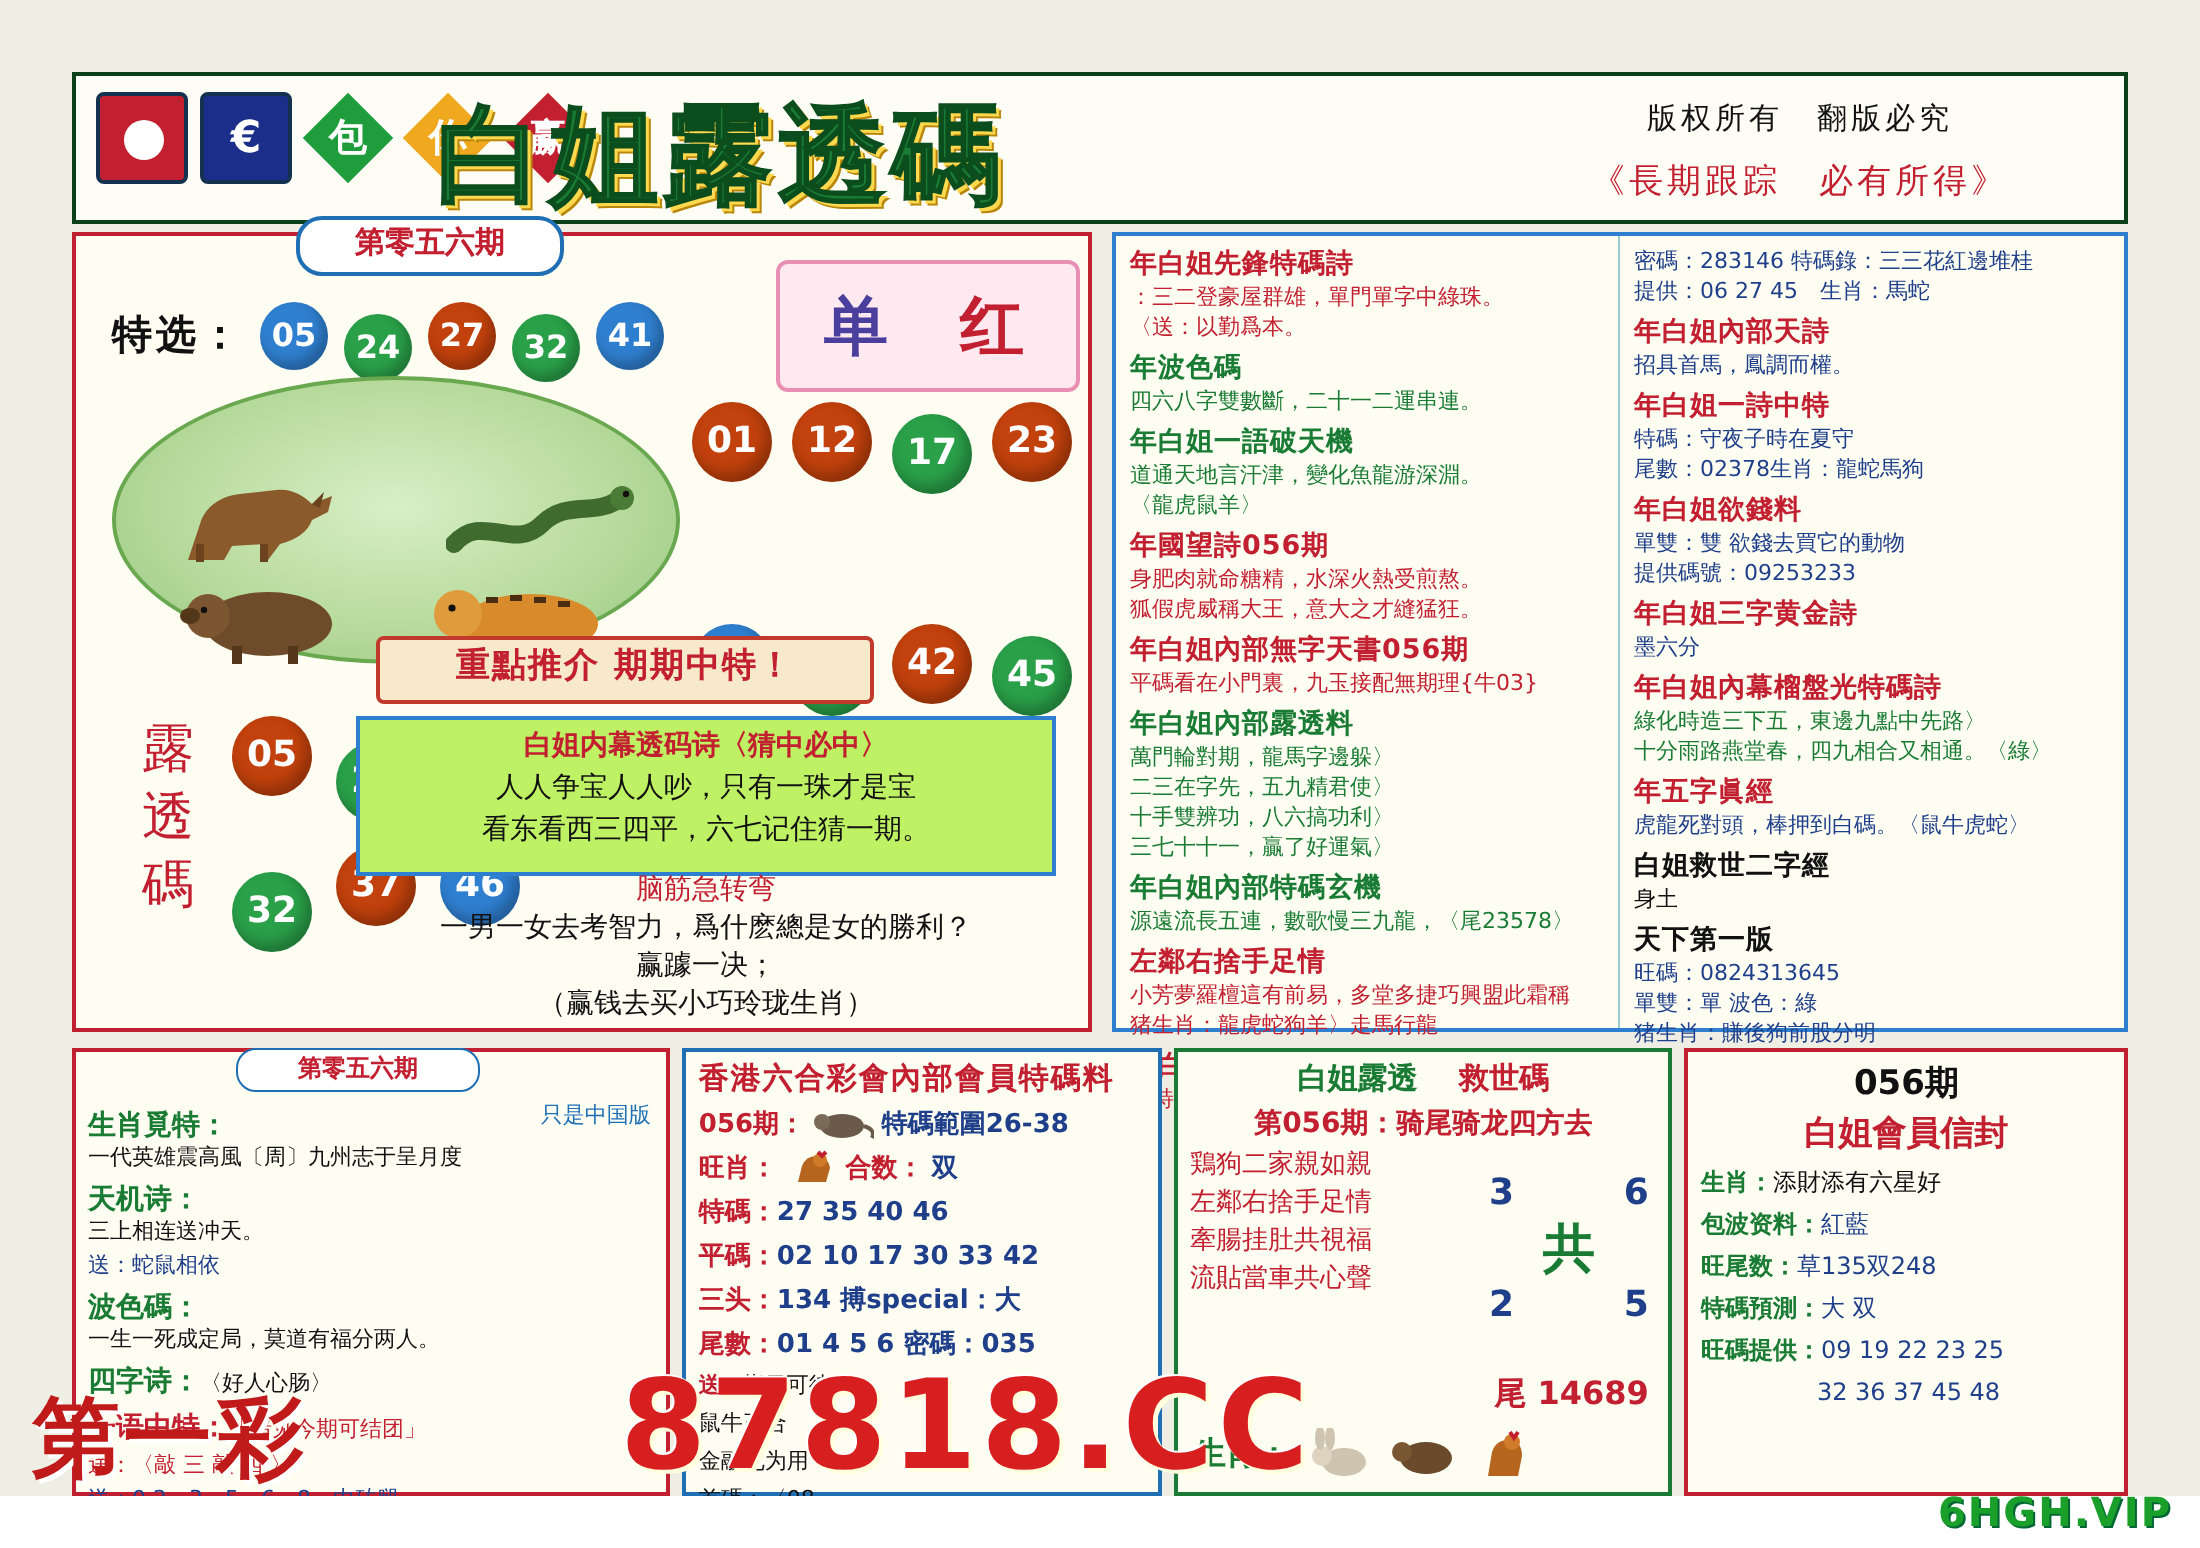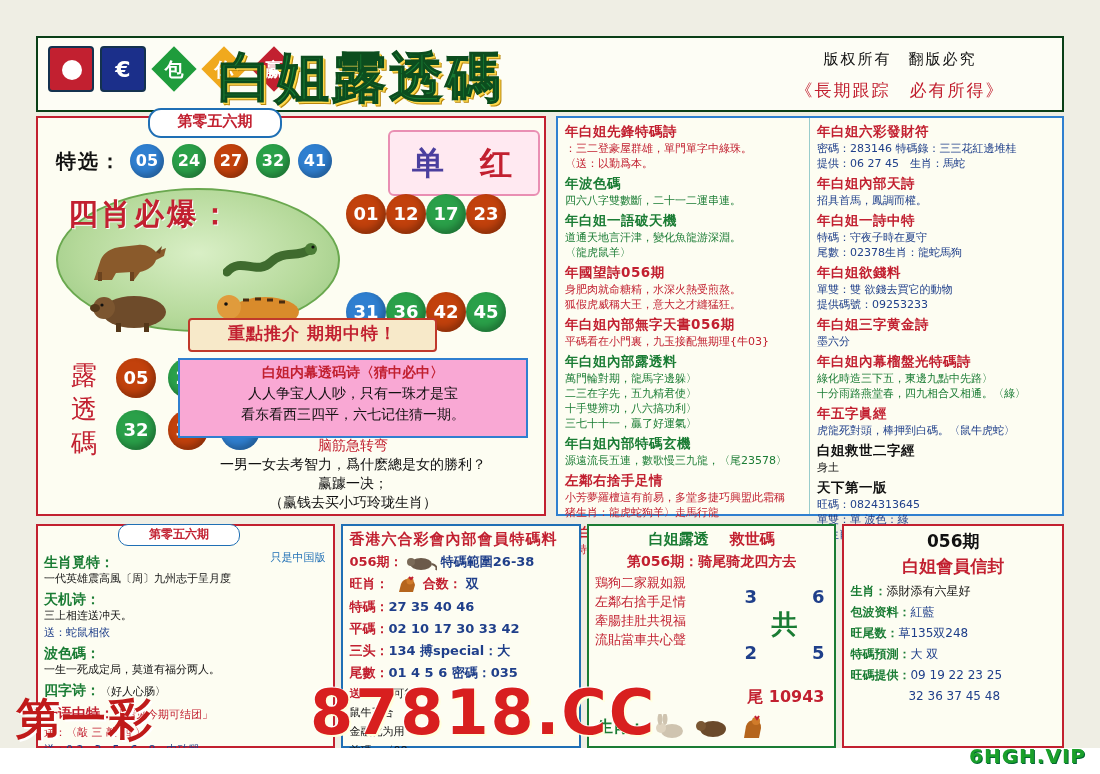--- a/index.html
+++ b/index.html
@@ -65,21 +65,21 @@
   .tx-row{position:absolute;left:18px;top:26px;display:flex;align-items:center;gap:8px;}
   .tx-label{font-size:20px;font-weight:bold;color:#111;letter-spacing:2px;}
   .ball{
     width:34px;height:34px;border-radius:50%;color:#fff;font-size:16px;font-weight:bold;
     text-align:center;line-height:34px;display:inline-block;
     box-shadow:inset -3px -4px 6px rgba(0,0,0,.25);
     font-family:"DejaVu Sans",sans-serif;
   }
   .b-red{background:#c2410c;}
   .b-blue{background:#2f7fd0;}
-  .b-green{background:#2aa049;}
+  .b-green{background:#2aa049;margin-top:13px;}
   .danhong{
     position:absolute;left:350px;top:12px;width:148px;height:62px;
     background:#ffe9f1;border:2px solid #e98fb3;border-radius:6px;
   }
   .danhong span{
     position:absolute;top:10px;font-size:32px;font-weight:bold;
   }
   .danhong .s1{left:22px;color:#4b3f9e;}
   .danhong .s2{left:90px;color:#c22030;}
 
@@ -99,29 +99,29 @@
   .pig{left:52px;top:168px;}
   .tiger{left:175px;top:168px;}
 
   .redbanner{
     position:absolute;left:150px;top:200px;width:245px;height:30px;
     background:#f7e9c9;border:2px solid #c0392b;border-radius:4px;
     color:#c22030;font-size:17px;font-weight:bold;text-align:center;line-height:26px;
     letter-spacing:1px;z-index:6;
   }
   .grid-balls{position:absolute;left:308px;top:76px;}
-  .grid-balls .r{display:flex;margin-bottom:58px;}
+  .grid-balls .r{display:flex;gap:10px;margin-bottom:58px;align-items:center;}
   .ball-lg{
     width:40px;height:40px;border-radius:50%;color:#fff;font-size:18px;font-weight:bold;
     text-align:center;line-height:40px;
     box-shadow:inset -3px -4px 7px rgba(0,0,0,.28);
   }
   .notebox{
     position:absolute;left:140px;top:240px;width:350px;height:80px;
-    background:#f9a8d4;border:2px solid #2f7fd0;box-sizing:border-box;padding:4px 6px;
+    background:#bef264;border:2px solid #2f7fd0;box-sizing:border-box;padding:4px 6px;
   }
   .notebox .t{font-size:14px;color:#c22030;text-align:center;font-weight:bold;}
   .notebox .l{font-size:14px;color:#111;text-align:center;margin-top:3px;}
 
   .lutouma{
     position:absolute;left:24px;top:240px;width:44px;
     font-size:26px;font-weight:normal;color:#c22030;line-height:34px;text-align:center;
   }
   .botballs{position:absolute;left:78px;top:240px;}
   .botballs .r{display:flex;gap:12px;margin-bottom:12px;}
@@ -254,21 +254,20 @@
       <span class="ball b-green">32</span>
       <span class="ball b-blue">41</span>
     </div>
 
     <div class="danhong">
       <span class="s1">单</span>
       <span class="s2">红</span>
     </div>
 
     <div class="ovalbox"></div>
-    <div class="sixiao">四肖必爆：</div>
 
     <svg class="horse" width="92" height="50" viewBox="0 0 92 50">
       <path d="M8 44 L14 26 C16 18 24 12 34 11 L52 9 C60 8 66 12 70 16 L80 12 L78 20 L70 24 C68 30 62 34 54 36 L48 44 L44 44 L46 36 L30 37 L26 44 Z" fill="#8a5a2b"></path>
       <path d="M70 16 L76 10 L74 18 Z" fill="#6b431f"></path>
       <rect x="12" y="36" width="4" height="9" fill="#6b431f"></rect>
       <rect x="44" y="36" width="4" height="9" fill="#6b431f"></rect>
     </svg>
 
     <svg class="snake" width="96" height="44" viewBox="0 0 96 44">
       <path d="M4 34 C18 18 34 38 48 24 C60 12 74 20 86 12" stroke="#3f6b2e" stroke-width="9" fill="none" stroke-linecap="round"></path>
@@ -382,21 +381,20 @@
           <p class="rd">猪生肖：龍虎蛇狗羊〉走馬行龍</p>
         </div>
       <div class="sec">
           <div class="h red">年白姐必出特玄機詩</div>
           <p class="rd">把特不定風中順，一種十當前進走。龍12ял31</p>
         </div>
     </div>
 
     <div class="rcol">
       <div class="sec">
-          <div class="h red">年白姐六彩發財符</div>
           <p class="bl">密碼：283146 特碼錄：三三花紅邊堆桂</p>
           <p class="bl">提供：06 27 45　生肖：馬蛇</p>
         </div>
       <div class="sec">
           <div class="h red">年白姐內部天詩</div>
           <p class="bl">招具首馬，鳳調而權。</p>
         </div>
       <div class="sec">
           <div class="h red">年白姐一詩中特</div>
           <p class="bl">特碼：守夜子時在夏守</p>
@@ -505,21 +503,21 @@
         <div style="display:flex;justify-content:space-between">
           <span class="sm">3</span>
           <span class="sm">6</span>
         </div>
         <div class="gong">共</div>
         <div style="display:flex;justify-content:space-between">
           <span class="sm">2</span>
           <span class="sm">5</span>
         </div>
       </div>
-      <div class="tail" style="position:absolute;right:10px;bottom:38px">尾 10943</div>
+      <div class="tail" style="position:absolute;right:10px;bottom:38px">尾 14689</div>
       <div class="zodiac" style="position:absolute;left:8px;bottom:6px;display:flex;align-items:center;gap:8px">
         <span>生肖：</span>
         <svg width="34" height="26" viewBox="0 0 34 26">
             <ellipse cx="19" cy="17" rx="11" ry="7" fill="#cfc4b0"></ellipse>
             <circle cx="8" cy="14" r="5" fill="#ded3bf"></circle>
             <ellipse cx="7" cy="5" rx="2.5" ry="6" fill="#cfc4b0"></ellipse>
             <ellipse cx="12" cy="5" rx="2.5" ry="6" fill="#cfc4b0"></ellipse>
           </svg>
         <svg width="34" height="26" viewBox="0 0 34 26">
             <ellipse cx="18" cy="15" rx="13" ry="8" fill="#6b4a2b"></ellipse>

